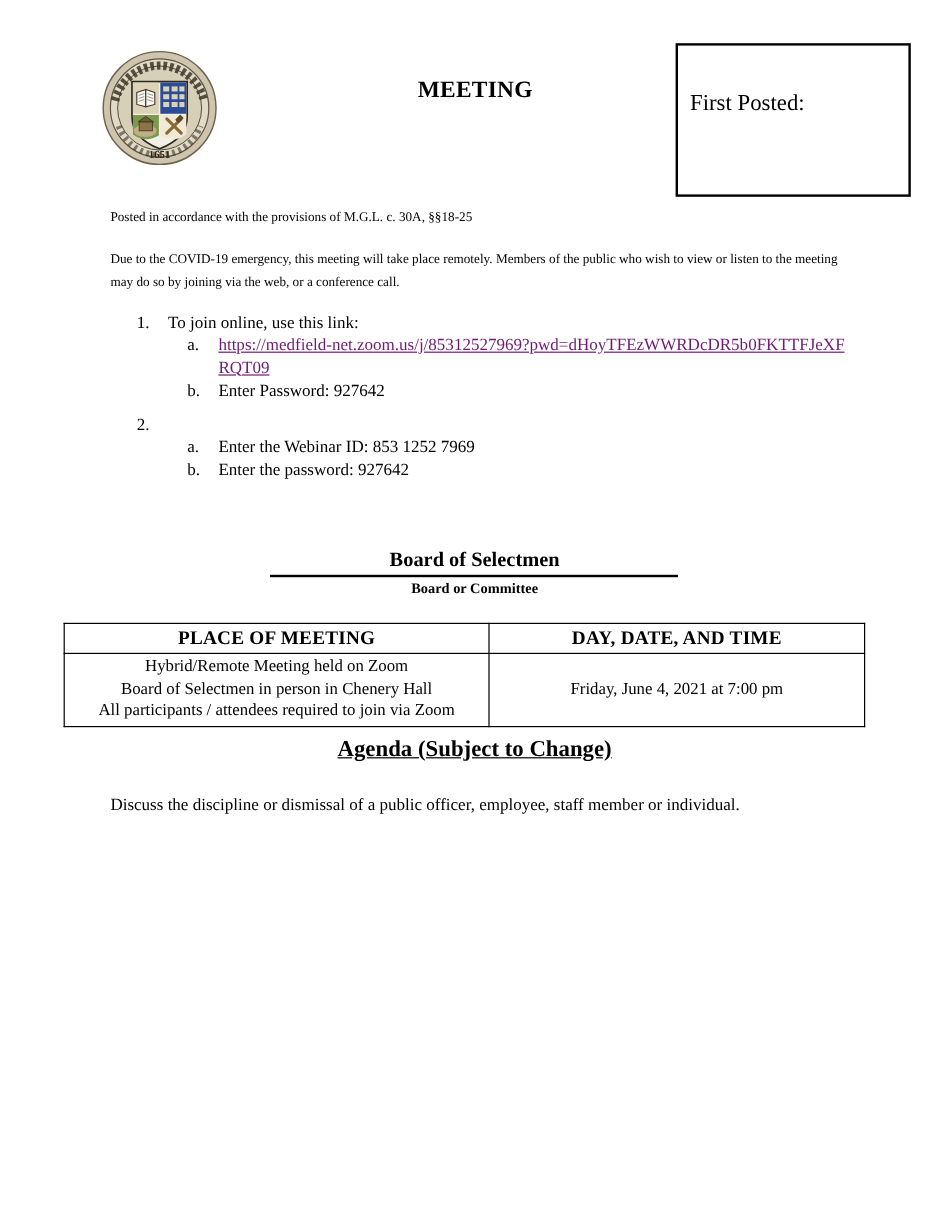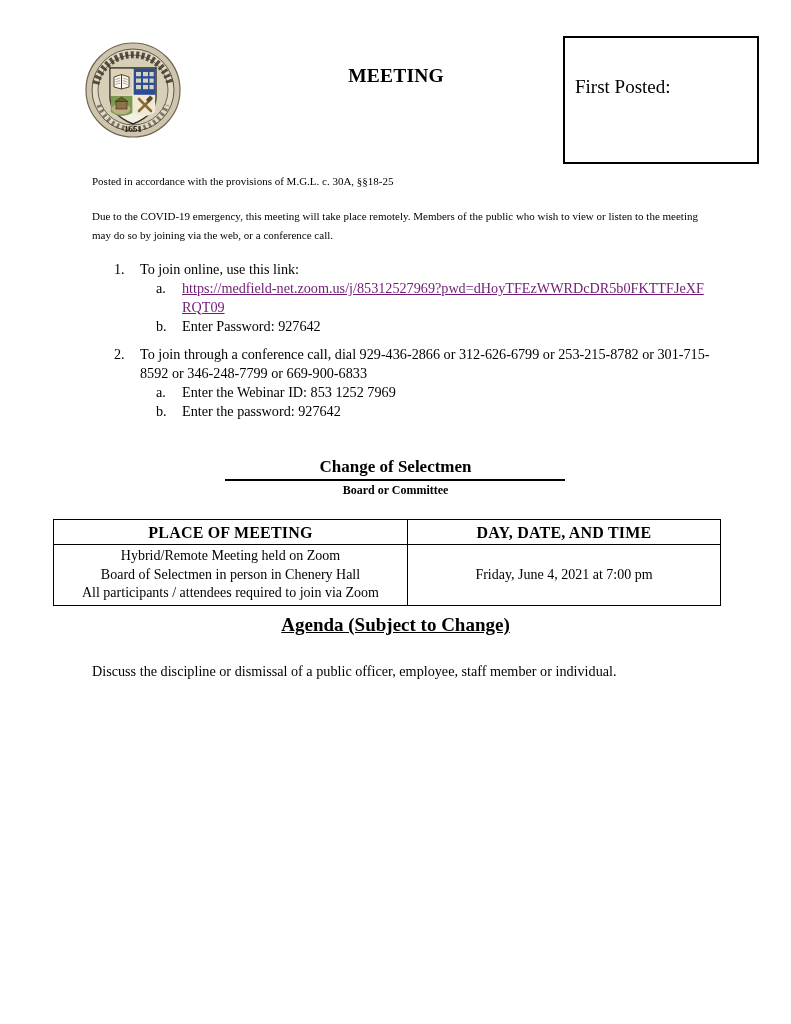--- a/index.html
+++ b/index.html
@@ -297,36 +297,35 @@
 
   <div class="li-sub">
     <span class="marker">b.</span>
     <span>Enter Password: 927642</span>
   </div>
 
   <div class="li-gap"></div>
 
   <div class="li-row">
     <span class="marker">2.</span>
-    <span>To join through a conference call, dial 929-436-2866 or 312-626-6799 or 253-215-8782 or 301-715-8592  or 346-248-7799  or 669-900-6833</span>
   </div>
 
   <div class="li-sub">
     <span class="marker">a.</span>
     <span>Enter the Webinar ID: 853 1252 7969</span>
   </div>
 
   <div class="li-sub">
     <span class="marker">b.</span>
     <span>Enter the password: 927642</span>
   </div>
 </div>
 
 <div class="board-block">
-  <span class="board-name">Change of Selectmen</span>
+  <span class="board-name">Board of Selectmen</span>
 </div>
 <div class="board-rule"></div>
 <div class="board-sub">Board or Committee</div>
 
 <table class="meeting-table">
   <thead>
     <tr>
       <th class="col-place">PLACE OF MEETING</th>
       <th>DAY, DATE, AND TIME</th>
     </tr>

